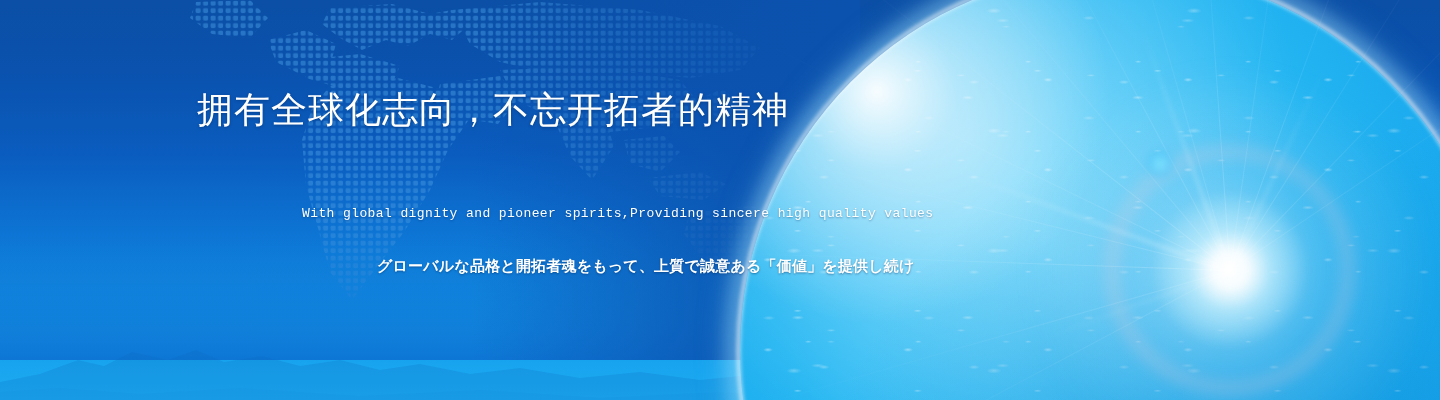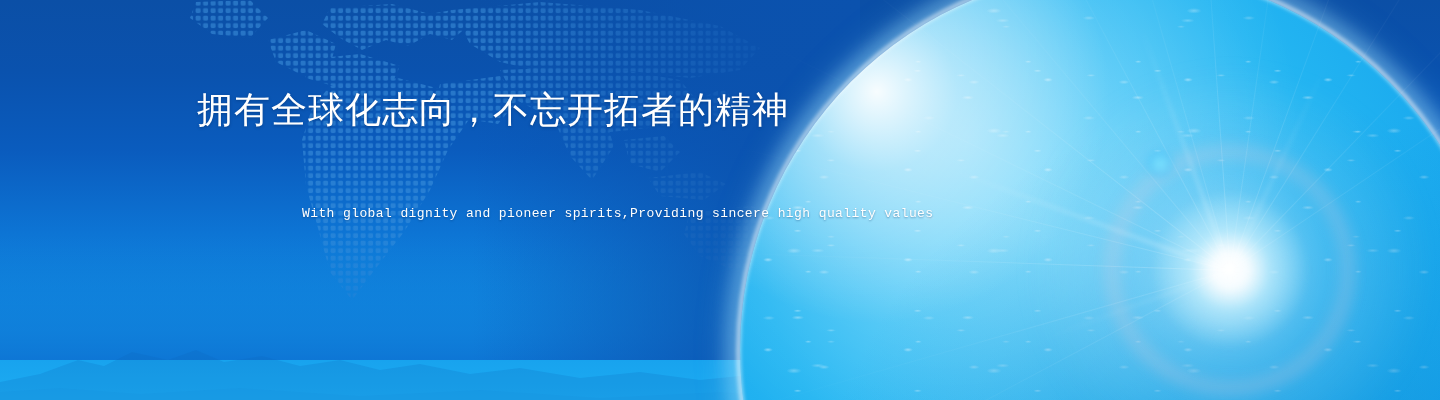--- a/index.html
+++ b/index.html
@@ -308,15 +308,16 @@
     <div class="glow-b"></div>
     <div class="halo"></div>
     <div class="glow-a"></div>
   </div>
 
   <div class="lens-dot"></div>
 
   <div class="text-block">
     <div class="headline headline-1">拥有全球化志向，不忘开拓者的精神</div>
     <div class="subtitle-en">With global dignity and pioneer spirits,Providing sincere high quality values</div>
+    <div class="subtitle-jp">グローバルな品格と開拓者魂をもって、上質で誠意ある「価値」を提供し続け</div>
   </div>
 
 </div>
 
 </body></html>

